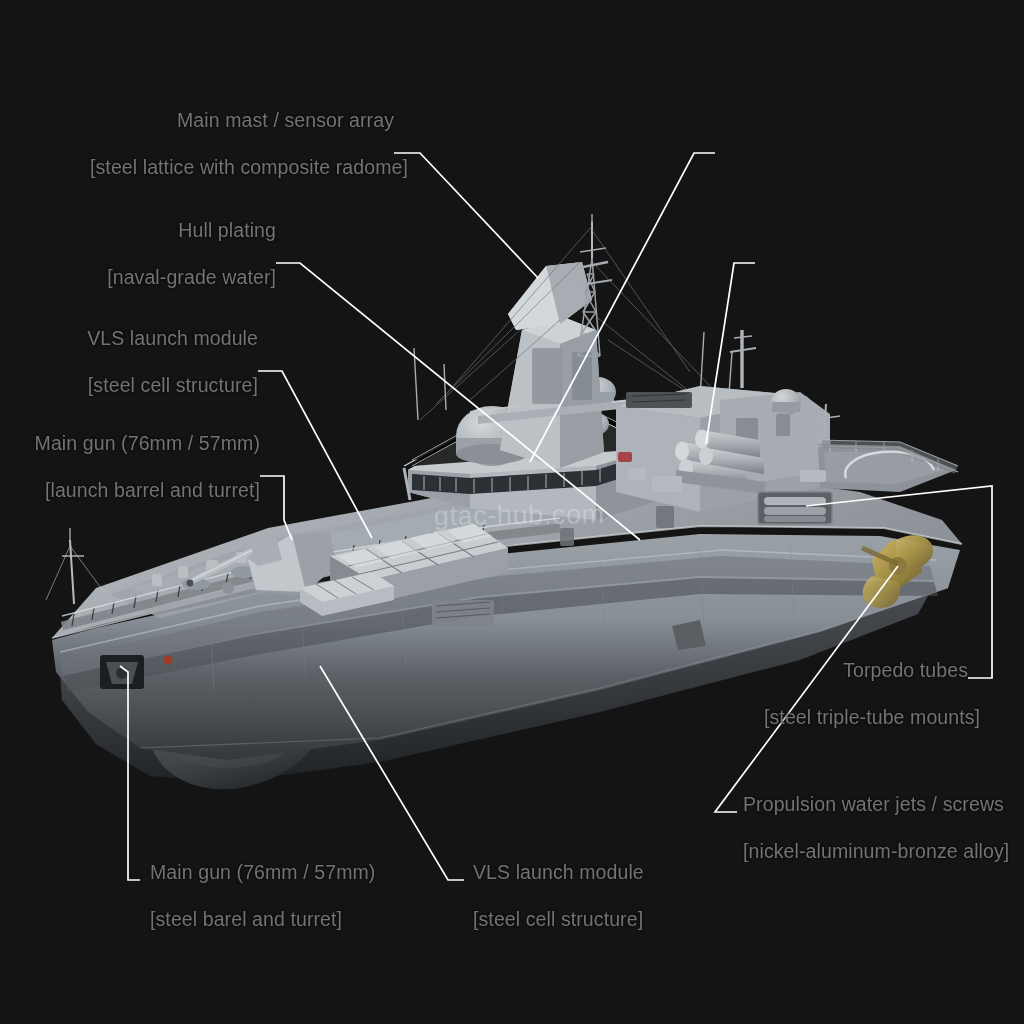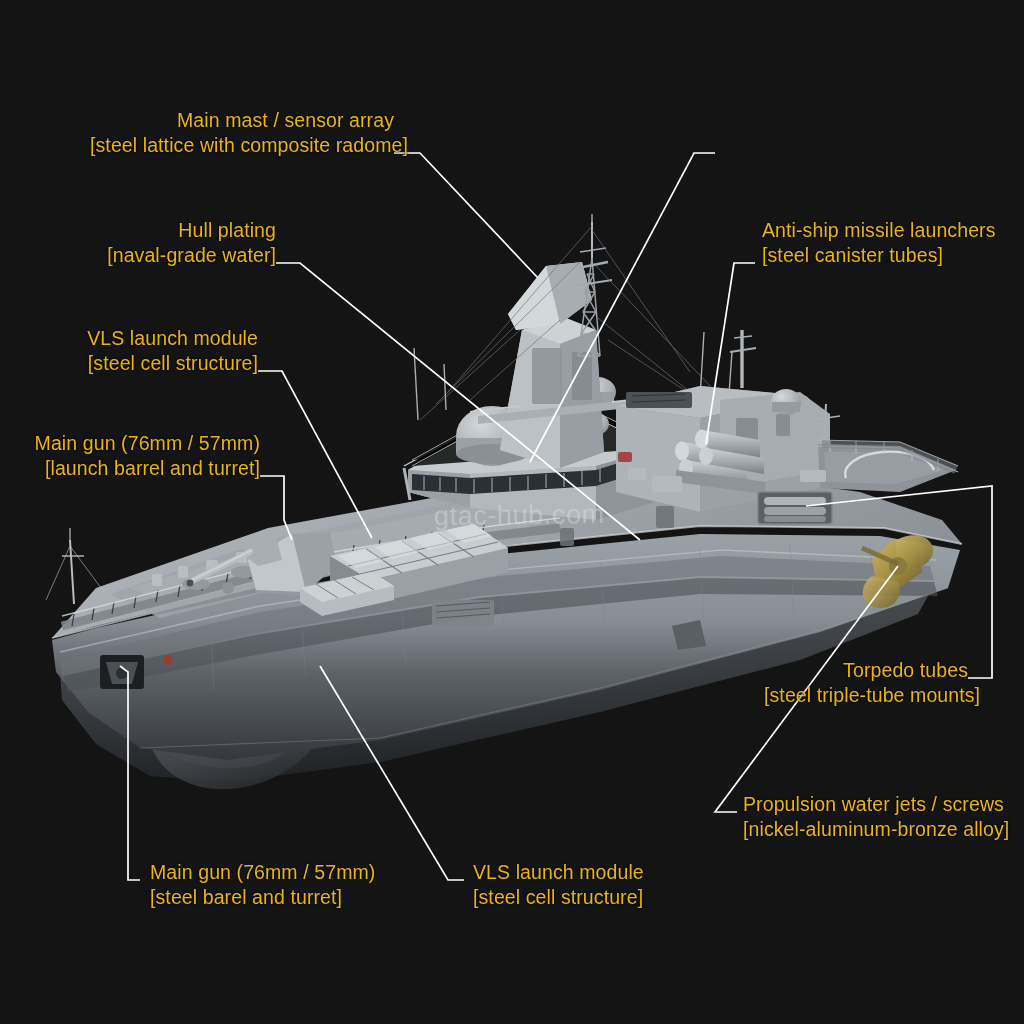--- a/index.html
+++ b/index.html
@@ -2,23 +2,23 @@
 <html><head>
 <meta charset="utf-8">
 <title>Naval Vessel Annotated Render</title>
 <style>
   html,body{margin:0;padding:0;background:#121212;}
   body{width:1024px;height:1024px;overflow:hidden;
        font-family:"Liberation Sans",sans-serif;}
   #stage{position:relative;width:1024px;height:1024px;background:#141414;overflow:hidden;}
 
   
-  .label{position:absolute;color:#eab308;font-size:19.5px;line-height:25px;
+  .label{position:absolute;color:#737373;font-size:19.5px;line-height:25px;
          letter-spacing:.1px;white-space:nowrap;text-shadow:0 0 3px #000;}
-  .label .l2{display:block;}
+  .label .l2{display:block;margin-top:22px;}
   .ta-r{text-align:right;}
   .ta-l{text-align:left;}
 
   .wm{position:absolute;color:rgba(232,236,240,.34);font-size:27px;
       letter-spacing:.6px;font-family:"Liberation Sans",sans-serif;
       transform:rotate(-.6deg);pointer-events:none;}
 
   svg.overlay{position:absolute;left:0;top:0;width:1024px;height:1024px;}
   svg.ship{position:absolute;left:0;top:0;width:1024px;height:1024px;}
   .ldr{fill:none;stroke:#ffffff;stroke-width:1.7;stroke-linejoin:miter;stroke-linecap:butt;}
@@ -456,24 +456,20 @@
     <span>Main mast / sensor array</span>
     <span class="l2">[steel lattice with composite radome]</span>
   </div>
 
 
   <div class="label ta-r" style="left:40px;top:218px;width:236px;">
     <span>Hull plating</span>
     <span class="l2">[naval-grade water]</span>
   </div>
 
-  <div class="label ta-l" style="left:762px;top:218px;width:252px;">
-    <span>Anti-ship missile launchers</span>
-    <span class="l2">[steel canister tubes]</span>
-  </div>
 
   <div class="label ta-r" style="left:22px;top:326px;width:236px;">
     <span>VLS launch module</span>
     <span class="l2">[steel cell structure]</span>
   </div>
 
   <div class="label ta-r" style="left:10px;top:431px;width:250px;">
     <span>Main gun (76mm / 57mm)</span>
     <span class="l2">[launch barrel and turret]</span>
   </div>

